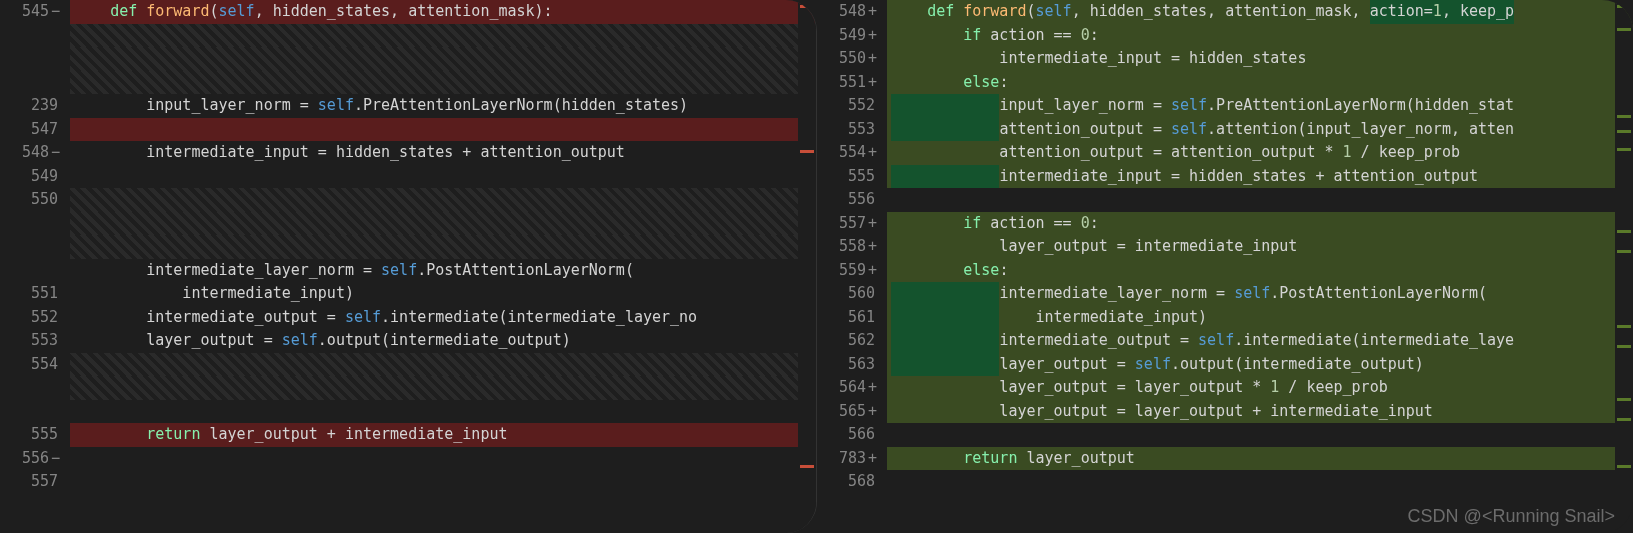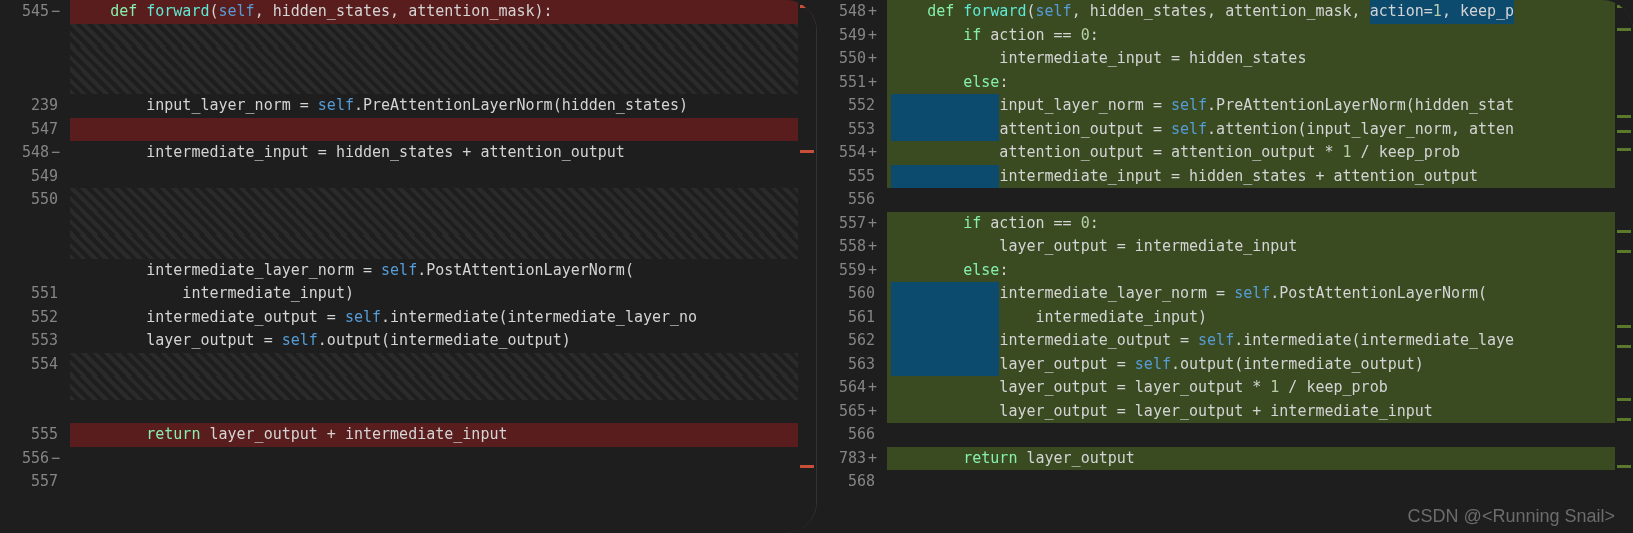--- a/index.html
+++ b/index.html
@@ -22,26 +22,26 @@
   }
   .gutter-line { height: 23.5px; line-height: 23.5px; padding-right: 10px; }
   .gutter-line .pm { margin-left: 2px; }
   .code-area { margin-left: 70px; height: 100%; }
   .code-line {
     height: 23.5px; line-height: 23.5px; white-space: pre; padding-left: 4px;
     position: relative;
   }
   .bg-del { background: #5a1d1d; }
   .bg-add { background: #3a4b22; }
-  .bg-add-inner { background: #0c4a6e; display:inline-block; }
+  .bg-add-inner { background: #14532d; display:inline-block; }
   .bg-hatch {
     background-image: repeating-linear-gradient(45deg, #2a2a2a 0, #2a2a2a 4px, #1e1e1e 4px, #1e1e1e 8px);
   }
   .tok-kw { color: #86efac; }
-  .tok-def { color: #5eead4; }
+  .tok-def { color: #fdba74; }
   .tok-selfkw { color: #569cd6; }
   .tok-num { color: #b5cea8; }
   .tok-var { color: #d4d4d4; }
   .minimap {
     position: absolute; right: 0; top: 0; width: 18px; height: 100%;
     background: #1e1e1e;
   }
   .mm-mark { position: absolute; right: 2px; width: 14px; height: 3px; }
   .mm-red { background: #c74e39; }
   .mm-green { background: #5a7a2a; }

